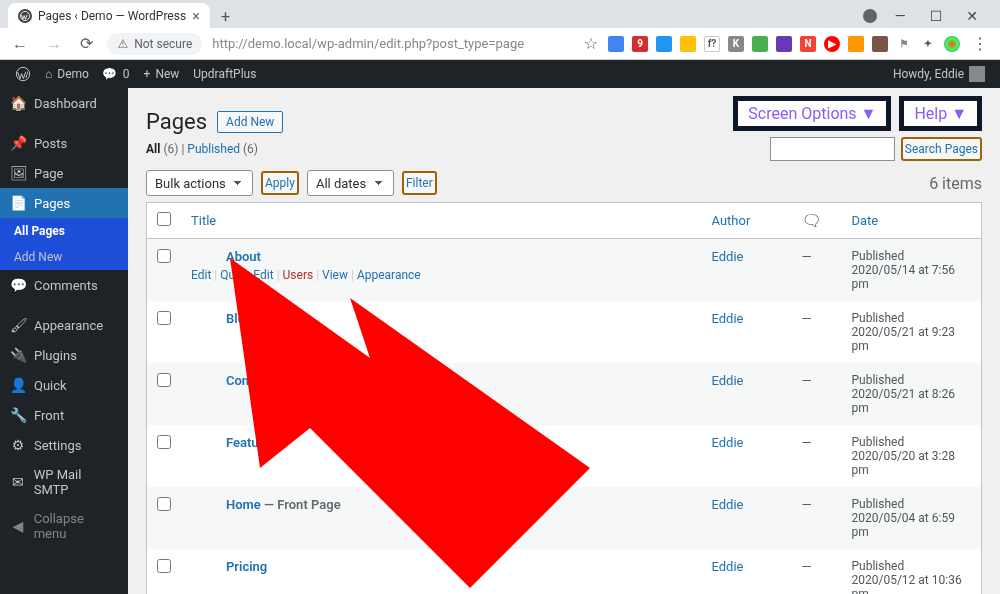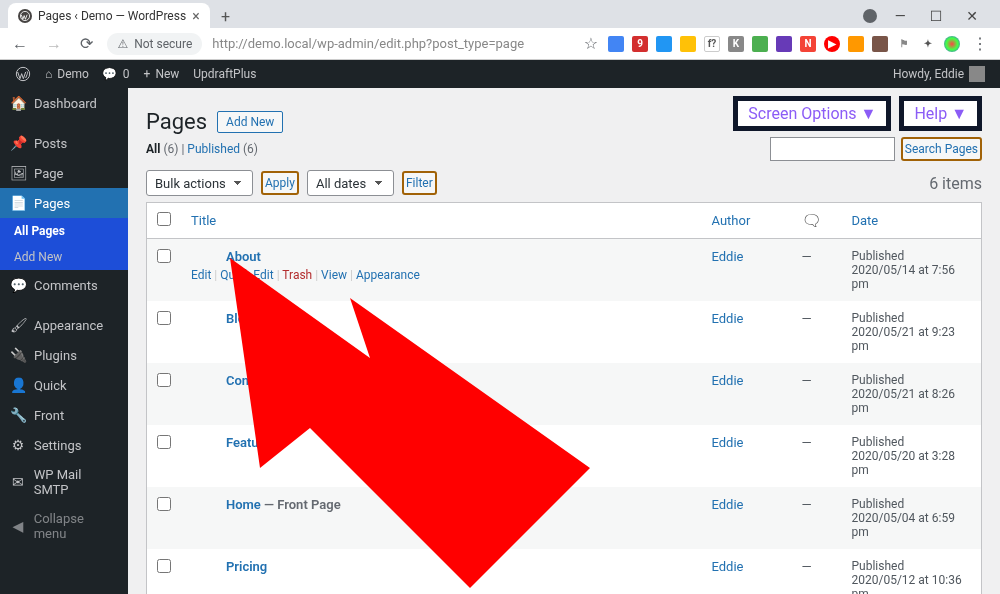--- a/index.html
+++ b/index.html
@@ -261,21 +261,21 @@
           <th style="width:50px"><span class="com-icon">🗨</span></th>
           <th style="width:140px"><a href="#">Date</a></th>
         </tr>
       </thead>
       <tbody id="table-body">
           <tr>
     <td><input type="checkbox" style=""></td>
     <td><a href="#" class="row-title">About</a><div class="row-actions">
          <a href="#">Edit</a> |
          <a href="#">Quick Edit</a> |
-         <span class="trash"><a href="#">Trash</a></span> |
+         <span class="trash"><a href="#">Users</a></span> |
          <a href="#">View</a> |
          <a href="#">Appearance</a>
        </div></td>
     <td><a href="#" style="color:#2271b1;text-decoration:none">Eddie</a></td>
     <td>—</td>
     <td class="date-col">Published<br>2020/05/14 at 7:56 pm</td>
           </tr>
           <tr>
     <td><input type="checkbox" style=""></td>
     <td><a href="#" class="row-title">Blog</a></td>

